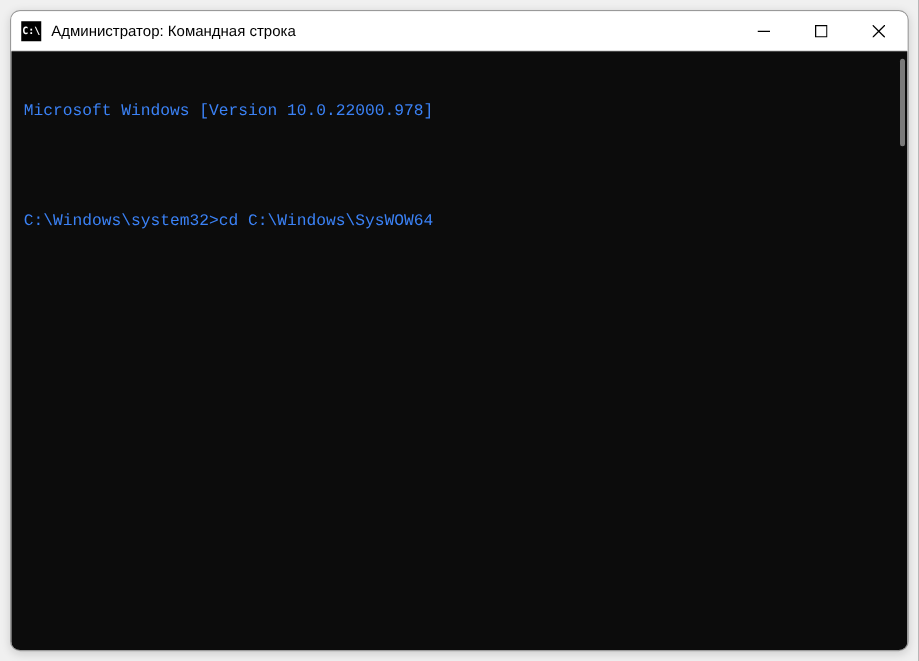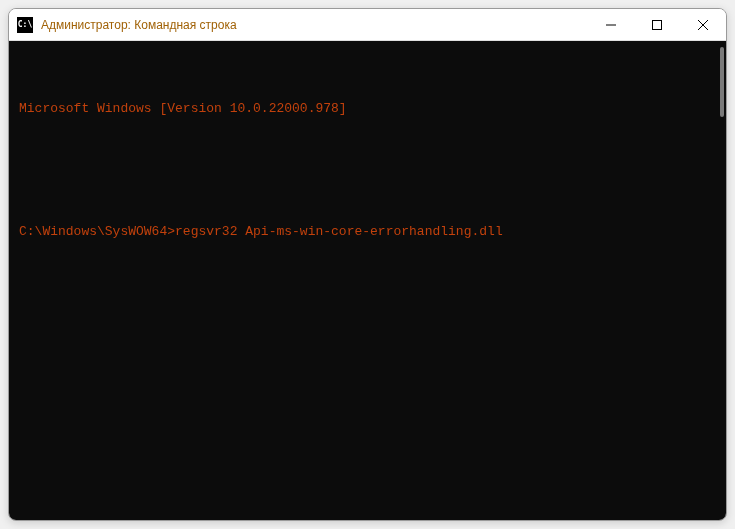--- a/index.html
+++ b/index.html
@@ -43,21 +43,21 @@
       justify-content: center;
       font-size: 8px;
       color: #ffffff;
       font-family: monospace;
       font-weight: bold;
       margin-right: 8px;
       flex-shrink: 0;
     }
     .titlebar-text {
       font-size: 12px;
-      color: #a16207;
+      color: #000000;
       flex: 1;
     }
     .titlebar-controls {
       display: flex;
       height: 100%;
     }
     .titlebar-btn {
       width: 46px;
       height: 100%;
       display: flex;
@@ -67,25 +67,25 @@
       background: transparent;
       border: none;
     }
     .titlebar-btn svg {
       width: 10px;
       height: 10px;
     }
     .terminal {
       flex: 1;
       background: #0c0c0c;
-      padding: 24px 10px;
+      padding: 4px 10px;
       font-family: Consolas, 'Courier New', monospace;
       font-size: 13px;
       line-height: 1.35;
-      color: #c2410c;
+      color: #3b82f6;
       overflow-y: auto;
       position: relative;
       white-space: pre-wrap;
     }
     .terminal-line {
       display: block;
     }
     .scrollbar {
       position: absolute;
       right: 2px;
@@ -118,17 +118,17 @@
         <svg viewBox="0 0 10 10">
             <line x1="0" y1="0" x2="10" y2="10" stroke="#000000" stroke-width="1"></line>
             <line x1="10" y1="0" x2="0" y2="10" stroke="#000000" stroke-width="1"></line>
           </svg>
       </button>
     </div>
   </div>
   <div class="terminal">
     <span class="terminal-line">Microsoft Windows [Version 10.0.22000.978]</span>
     <span class="terminal-line"></span>
+    <span class="terminal-line">C:\Windows\system32&gt;cd C:\Windows\SysWOW64</span>
     <span class="terminal-line"></span>
-    <span class="terminal-line">C:\Windows\SysWOW64&gt;regsvr32 Api-ms-win-core-errorhandling.dll</span>
     <div class="scrollbar"></div>
   </div>
 </div>
 
 </body></html>

